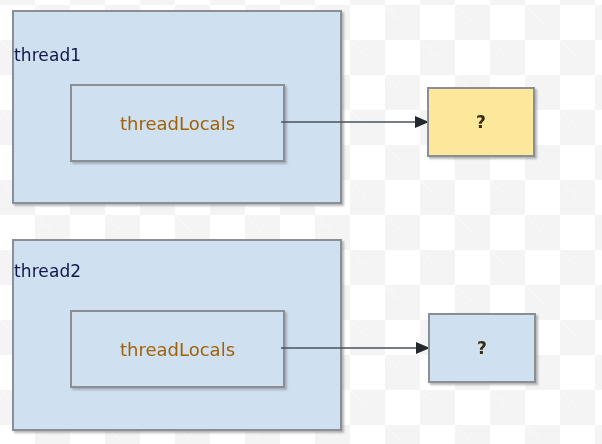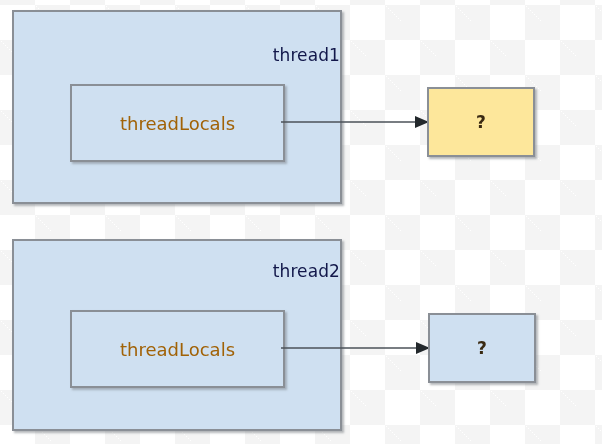--- a/index.html
+++ b/index.html
@@ -29,21 +29,21 @@
     position: absolute;
     box-sizing: border-box;
     background: #cfe0f1;
     border: 2px solid #8a8f96;
     box-shadow: 2px 2px 2px rgba(120,125,132,0.55);
   }
   .thread-title {
     position: absolute;
     left: 0;
     right: 0;
-    text-align: right;
+    text-align: left;
     color: #12174a;
     font-size: 17px;
     letter-spacing: 0.1px;
     white-space: nowrap;
   }
   .inner-box {
     position: absolute;
     box-sizing: border-box;
     background: #cfe0f1;
     border: 2px solid #8a8f96;

